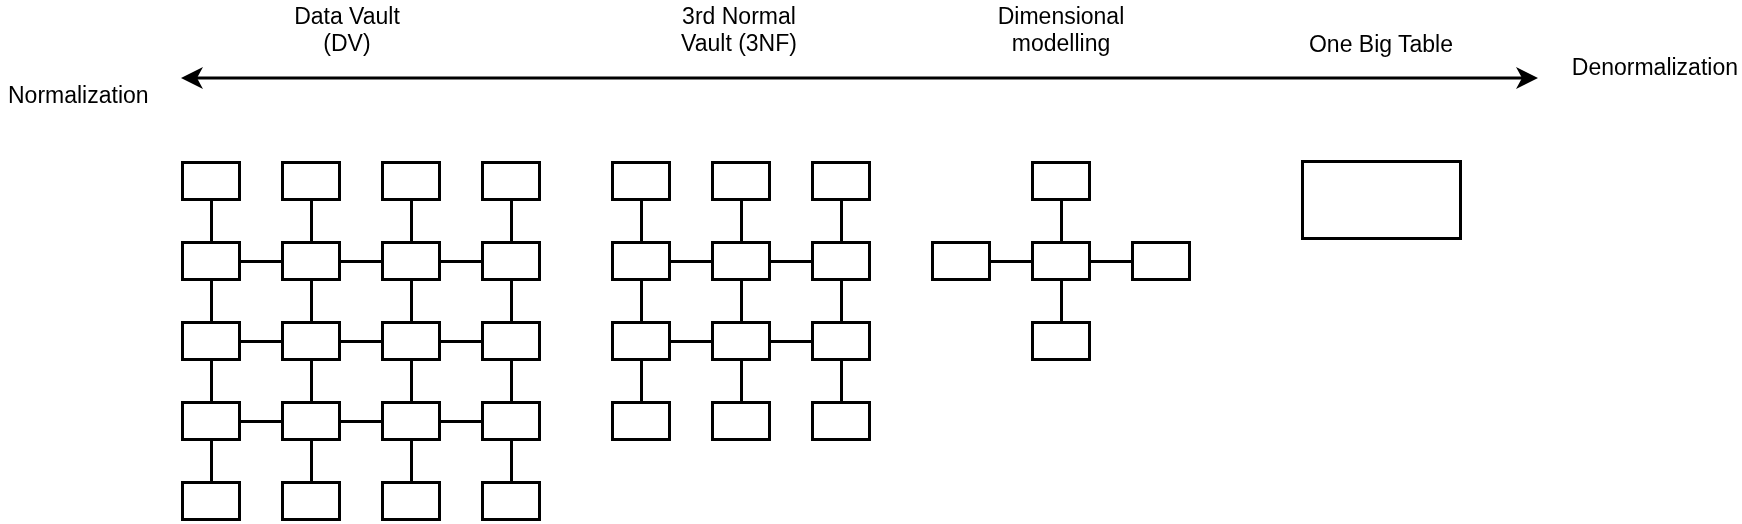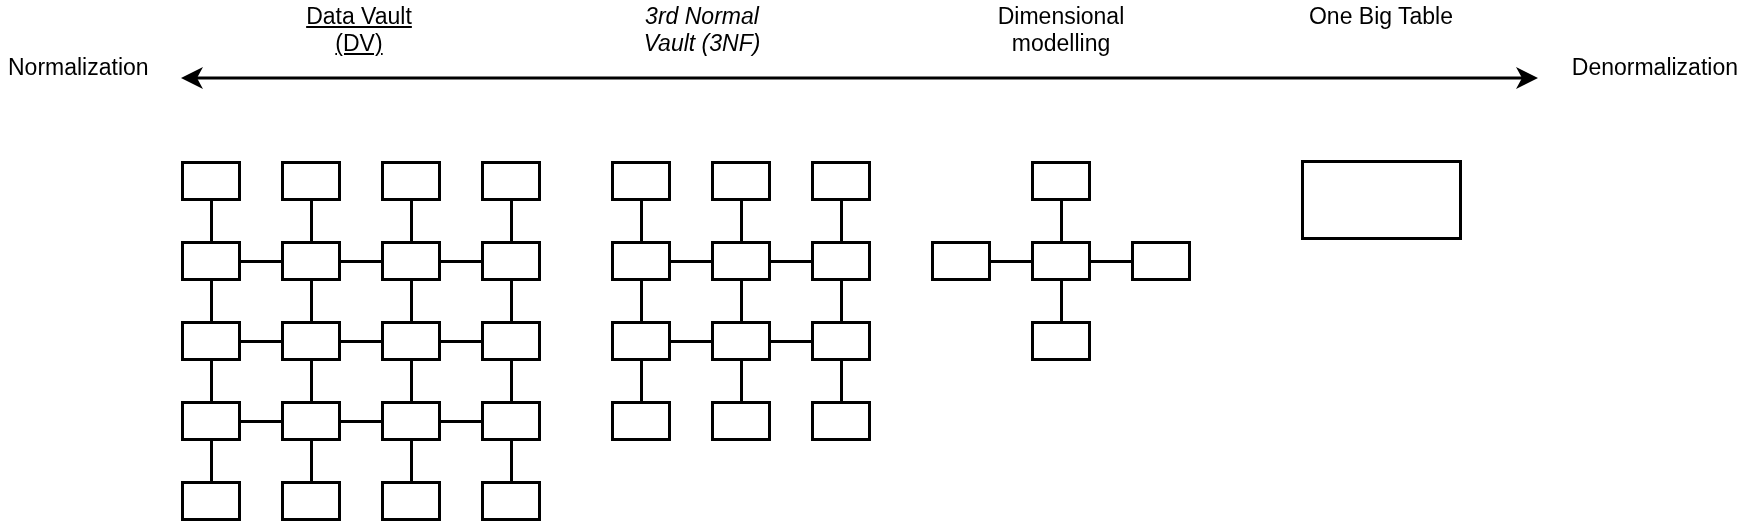--- a/index.html
+++ b/index.html
@@ -13,36 +13,36 @@
     color: #000000;
   }
   .endlabel {
     position: absolute;
     top: 54px;
     font-size: 23px;
     line-height: 27px;
     white-space: nowrap;
     color: #000000;
   }
-  #label-left  { left: 8px; }
+  #label-left  { left: 8px; margin-top: 28px; }
   #label-right { right: 4px; }
   .seclabel {
     position: absolute;
     top: 3px;
     transform: translateX(-50%);
     font-size: 23px;
     line-height: 27px;
     text-align: center;
     white-space: nowrap;
     color: #000000;
   }
-  #sec-data-vault            { left: 359px; text-decoration: underline; }
-  #sec-third-normal-form     { left: 702px; font-style: italic; }
+  #sec-data-vault            { left: 347px; }
+  #sec-third-normal-form     { left: 739px; }
   #sec-dimensional-modelling { left: 1061px; }
-  #sec-one-big-table         { left: 1381px; }
+  #sec-one-big-table         { left: 1381px; margin-top: 28px; }
   #axis-arrow {
     position: absolute;
     left: 0; top: 0;
     width: 1742px; height: 524px;
     pointer-events: none;
   }
   .box {
     position: absolute;
     box-sizing: border-box;
     border: 3px solid #000000;

